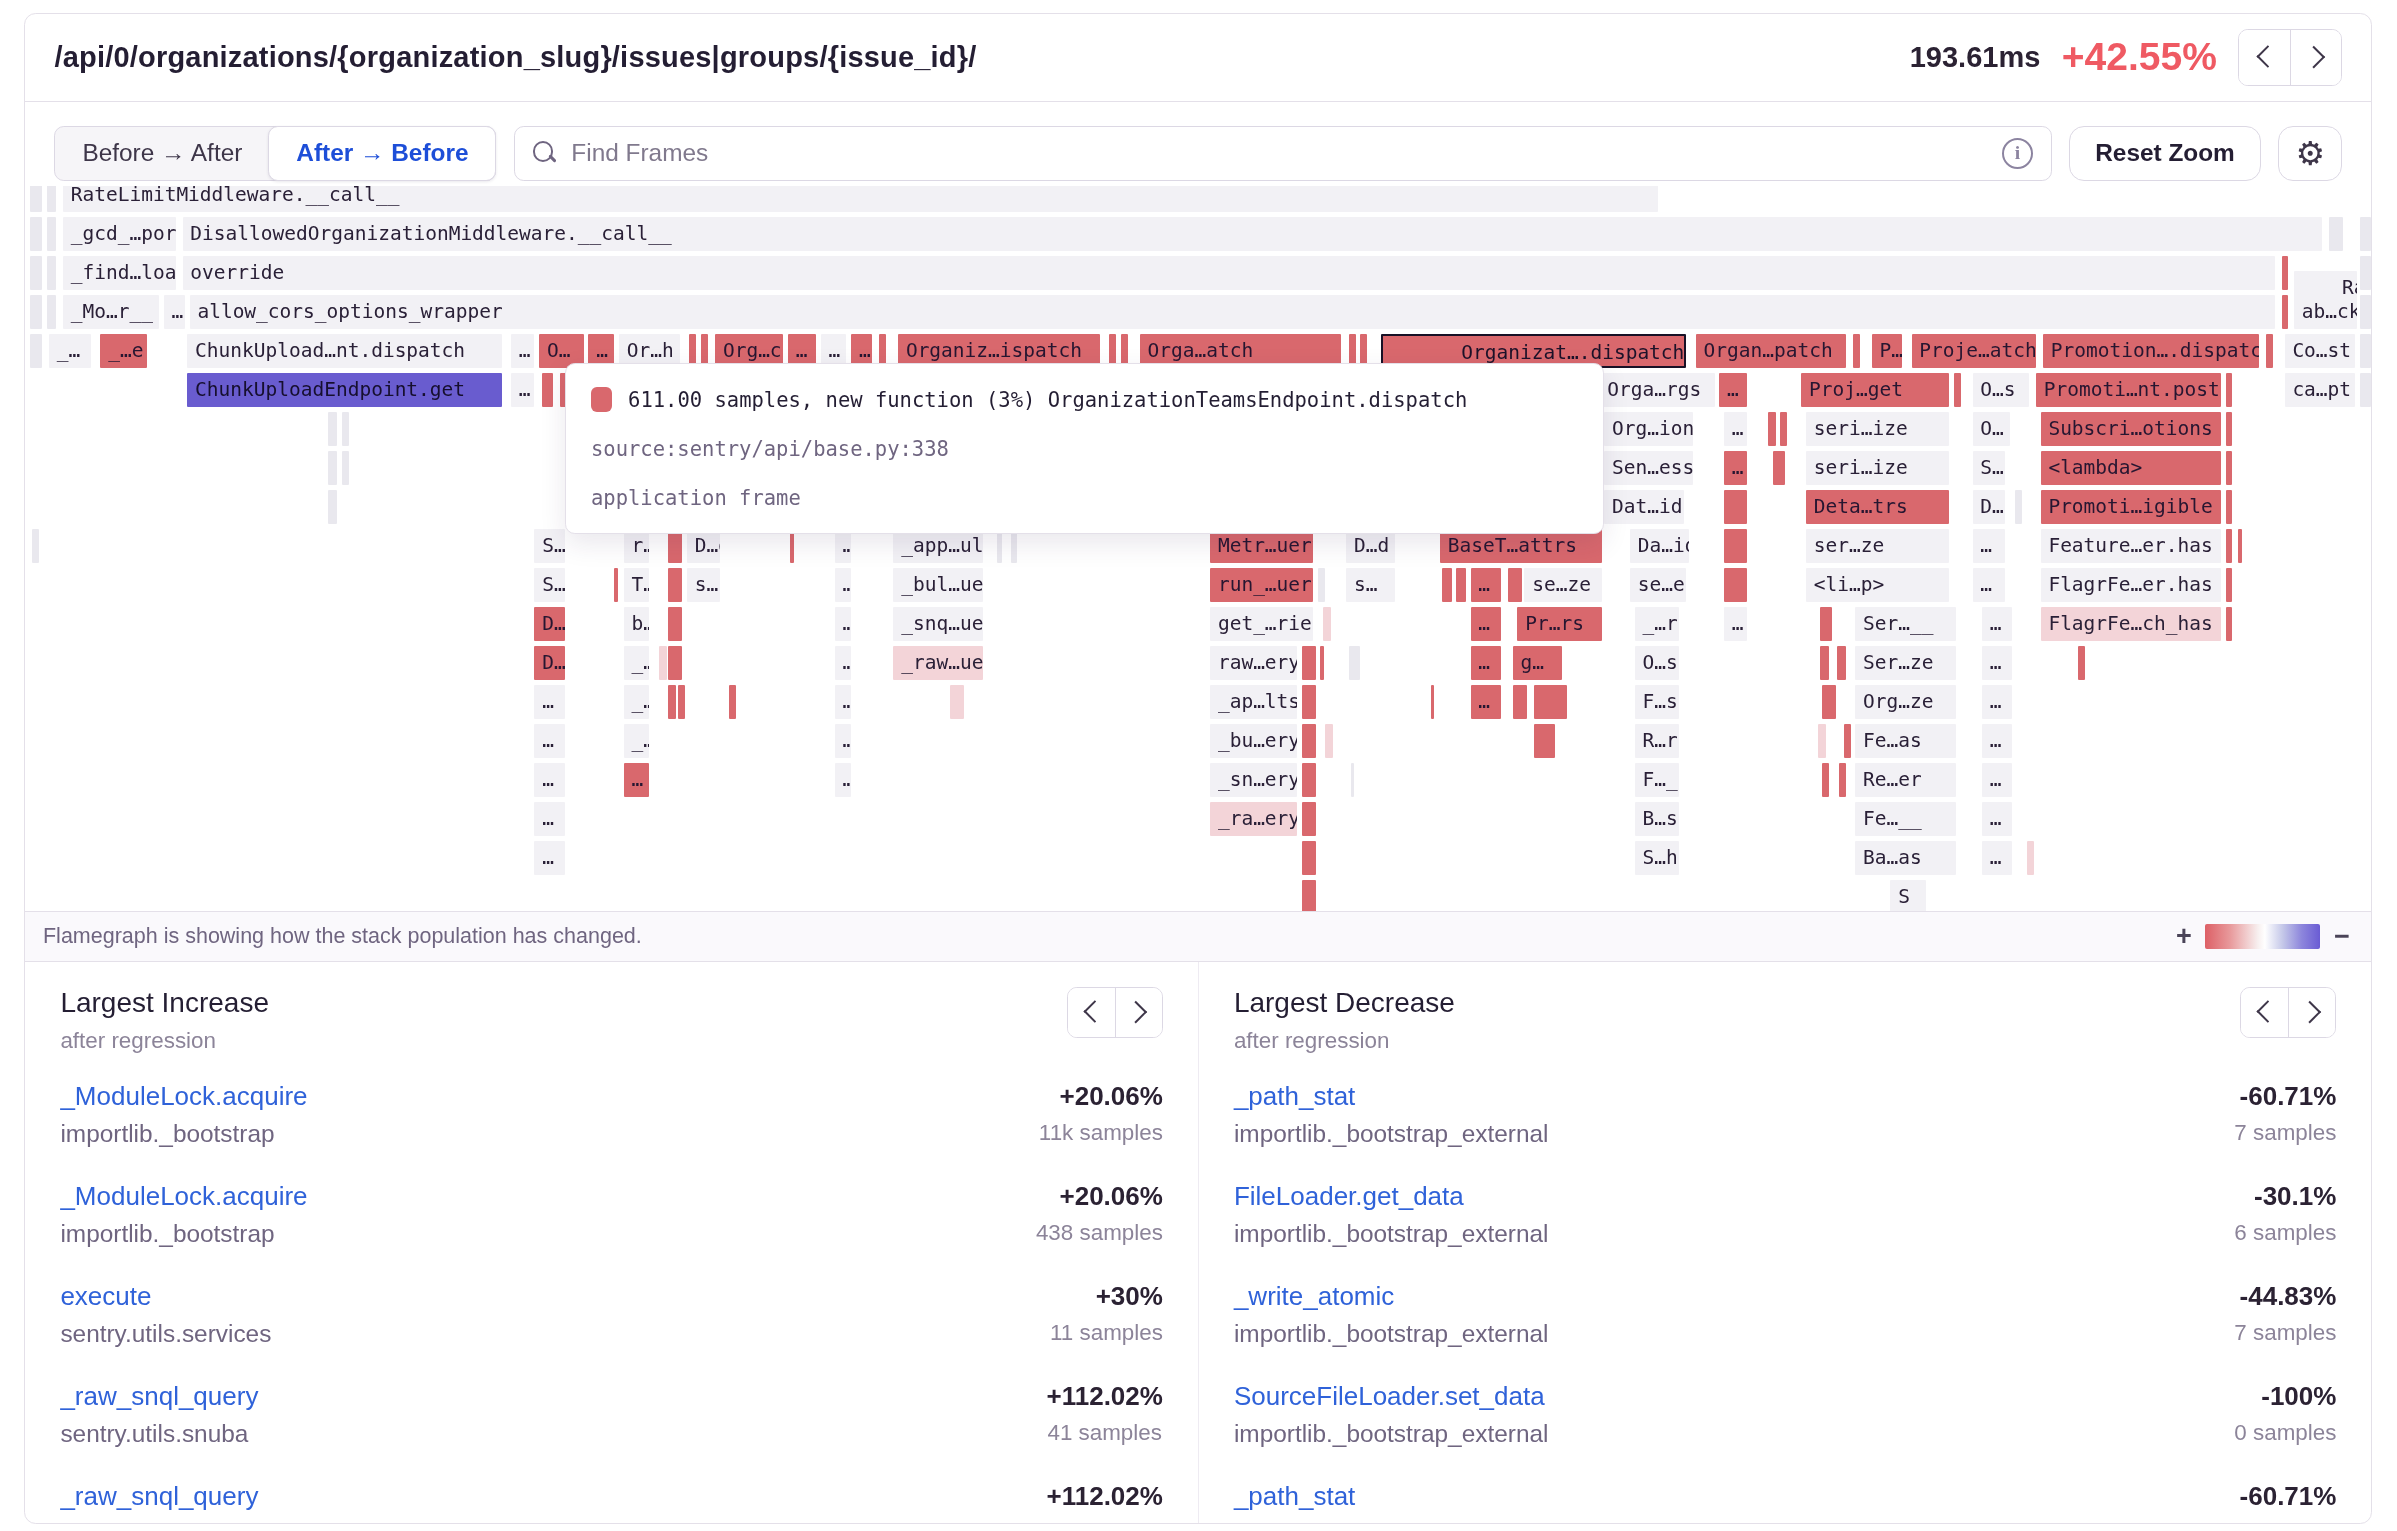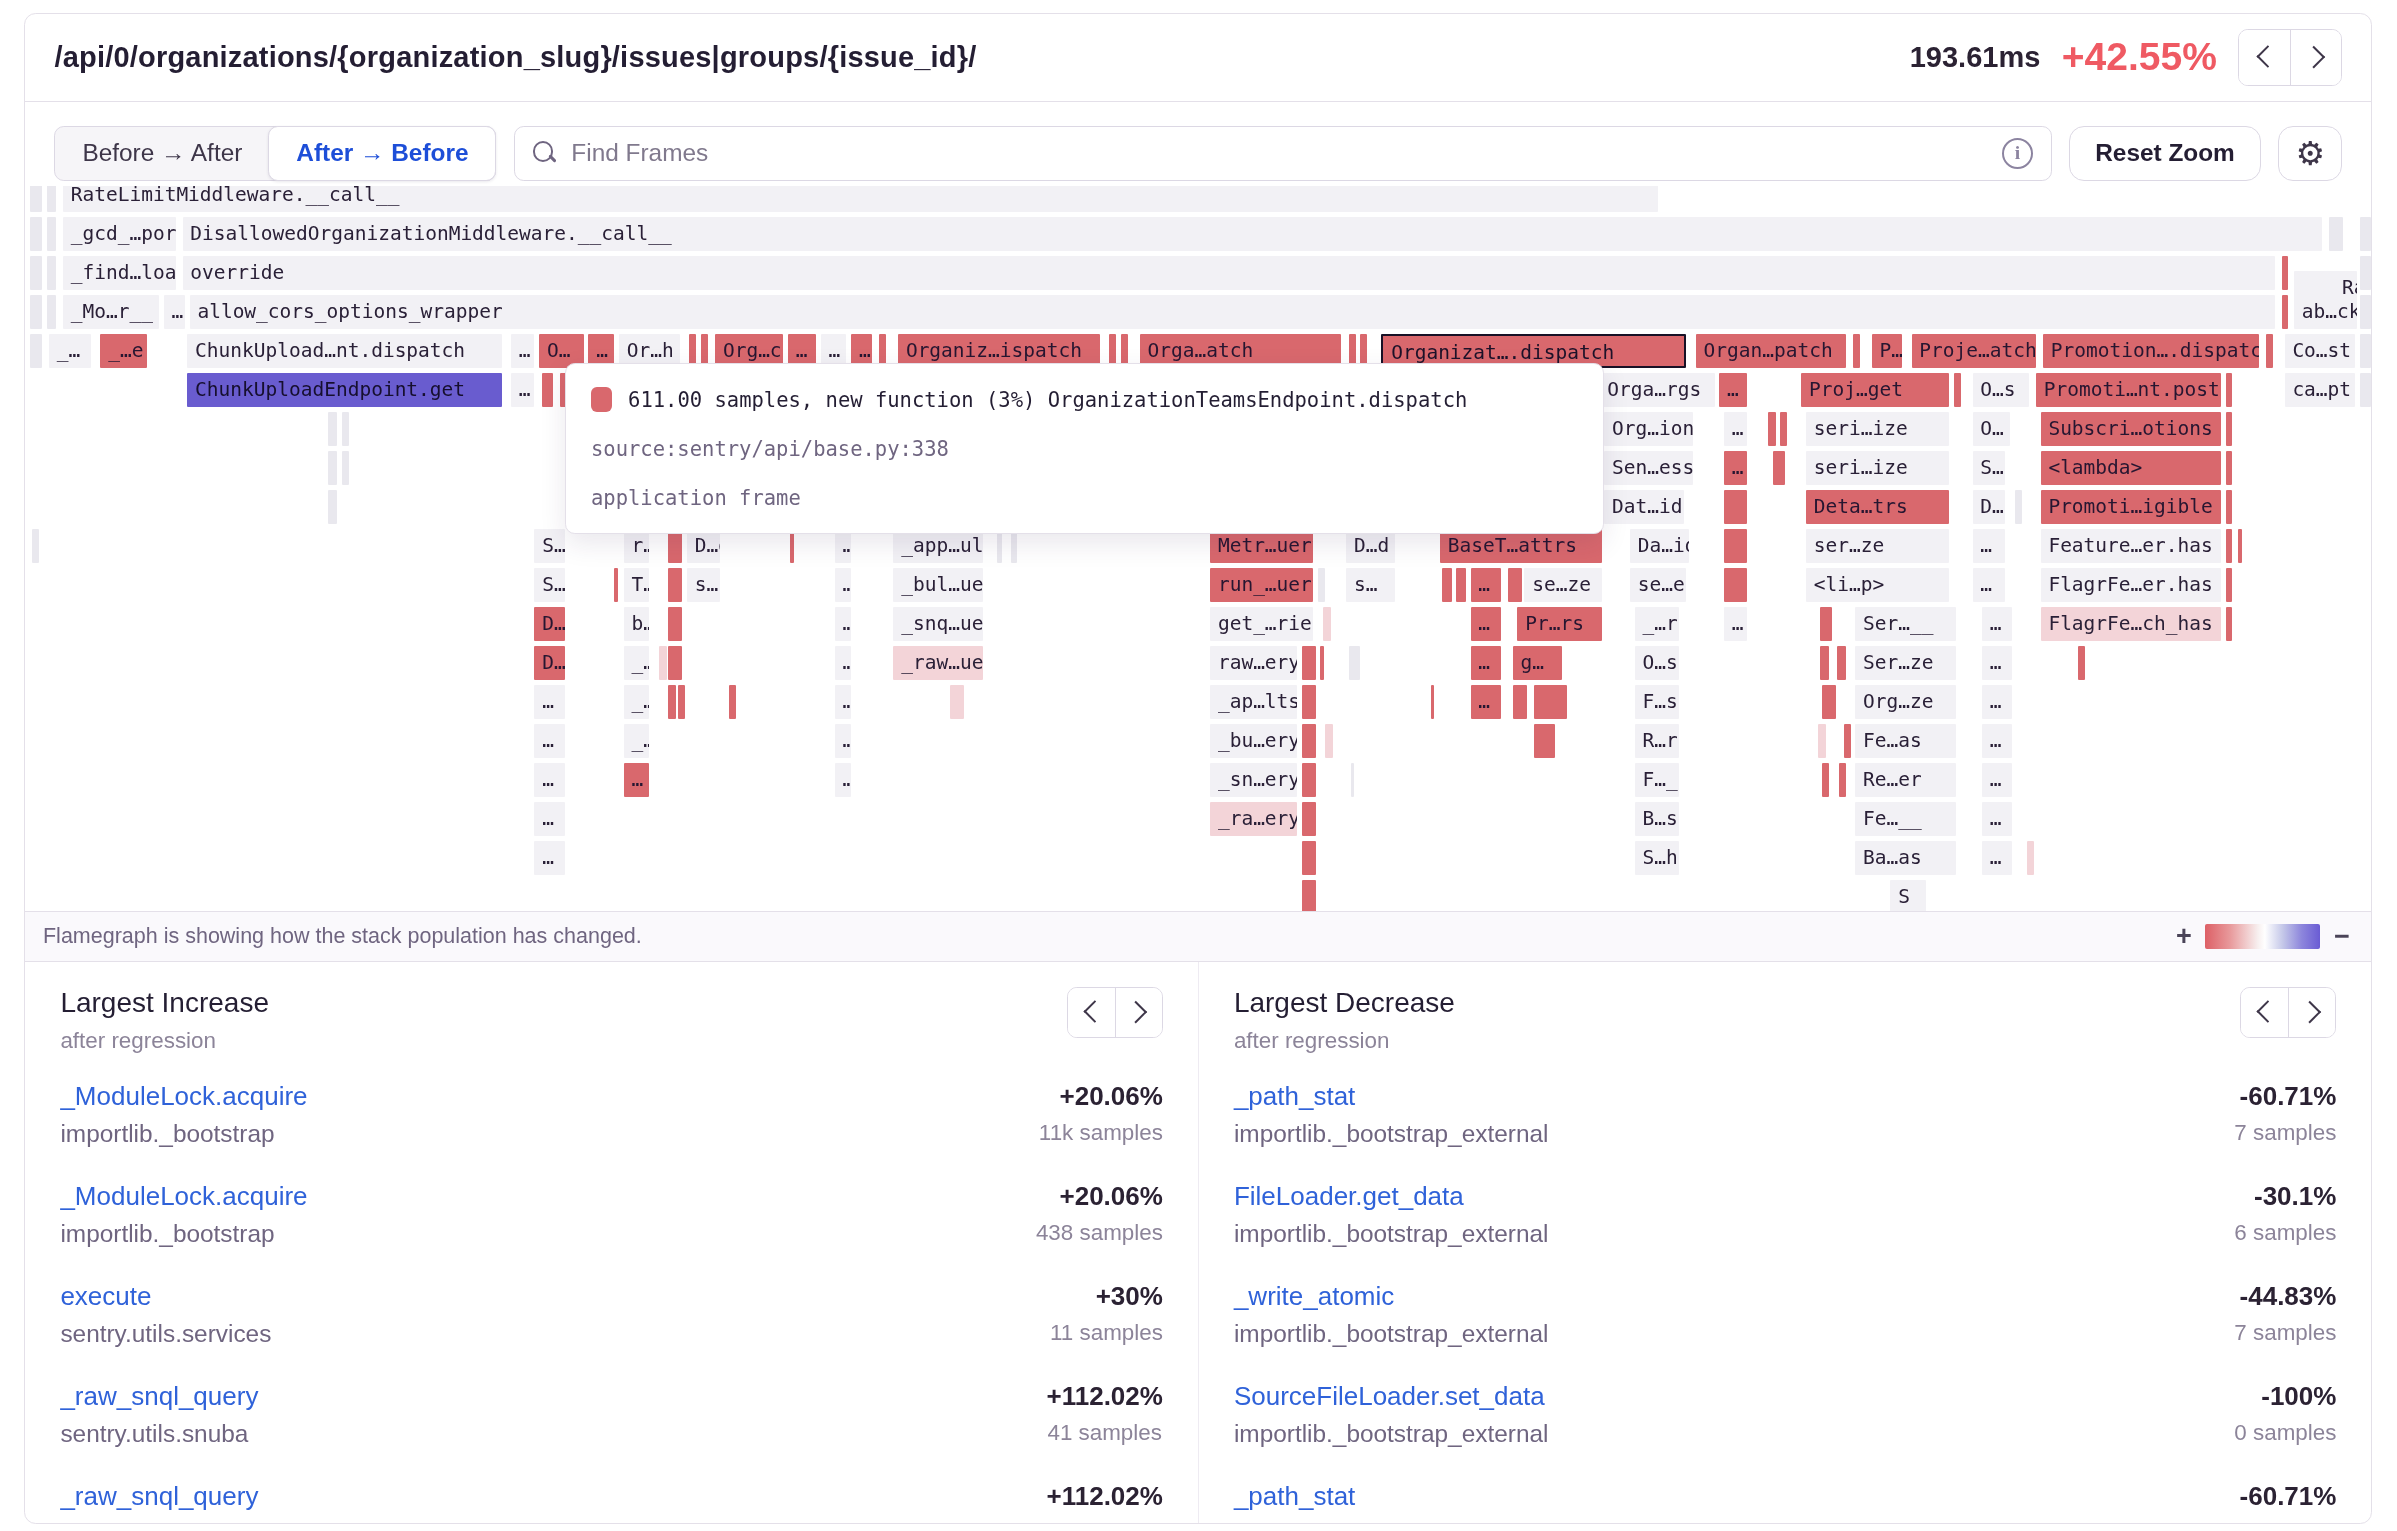--- a/index.html
+++ b/index.html
@@ -50,21 +50,21 @@
   .flame { position: relative; height: 725px; overflow: hidden; background: #fff; }
   .fr { position: absolute; height: 34px; font-family: "DejaVu Sans Mono", "Liberation Mono", monospace;
     font-size: 19.5px; line-height: 34px; color: #2A2037; padding: 0 0 0 7.8px; overflow: hidden;
     white-space: nowrap; border-radius: 1px; }
   .fr.g   { background: #F2F1F5; }
   .fr.s   { background: #E9E8EE; padding: 0; }
   .fr.r   { background: #D9686D; color: #271631; }
   .fr.rs  { background: #D9686D; padding: 0; }
   .fr.p   { background: #F3D4D8; }
   .fr.sel { background: #695CCF; color: #160F2E; }
-  .fr.hov { background: #D9686D; border: 2.9px solid #181126; z-index: 5; color: #1d1229; }
+  .fr.hov { background: #D9686D; border: 2.9px solid #181126; z-index: 5; color: #1d1229; text-align: right; }
 
   .tooltip { position: absolute; left: 23%; top: 177px; width: 44.3%; background: #fff;
     border: 1px solid #E4E0E9; border-radius: 9.8px; z-index: 10;
     box-shadow: 0 9.8px 27px rgba(46,34,80,.10); padding: 23.4px 25px; }
   .tt-line1 { display: flex; align-items: center; gap: 15.6px;
     font-family: "DejaVu Sans Mono", "Liberation Mono", monospace; font-size: 20.5px; color: #241E33; }
   .tt-chip { width: 21.5px; height: 25px; border-radius: 5.9px; background: #D9686D; flex: 0 0 auto; }
   .tt-sub { font-family: "DejaVu Sans Mono", "Liberation Mono", monospace; font-size: 20.5px;
     color: #6F6580; margin-top: 25px; }
 

